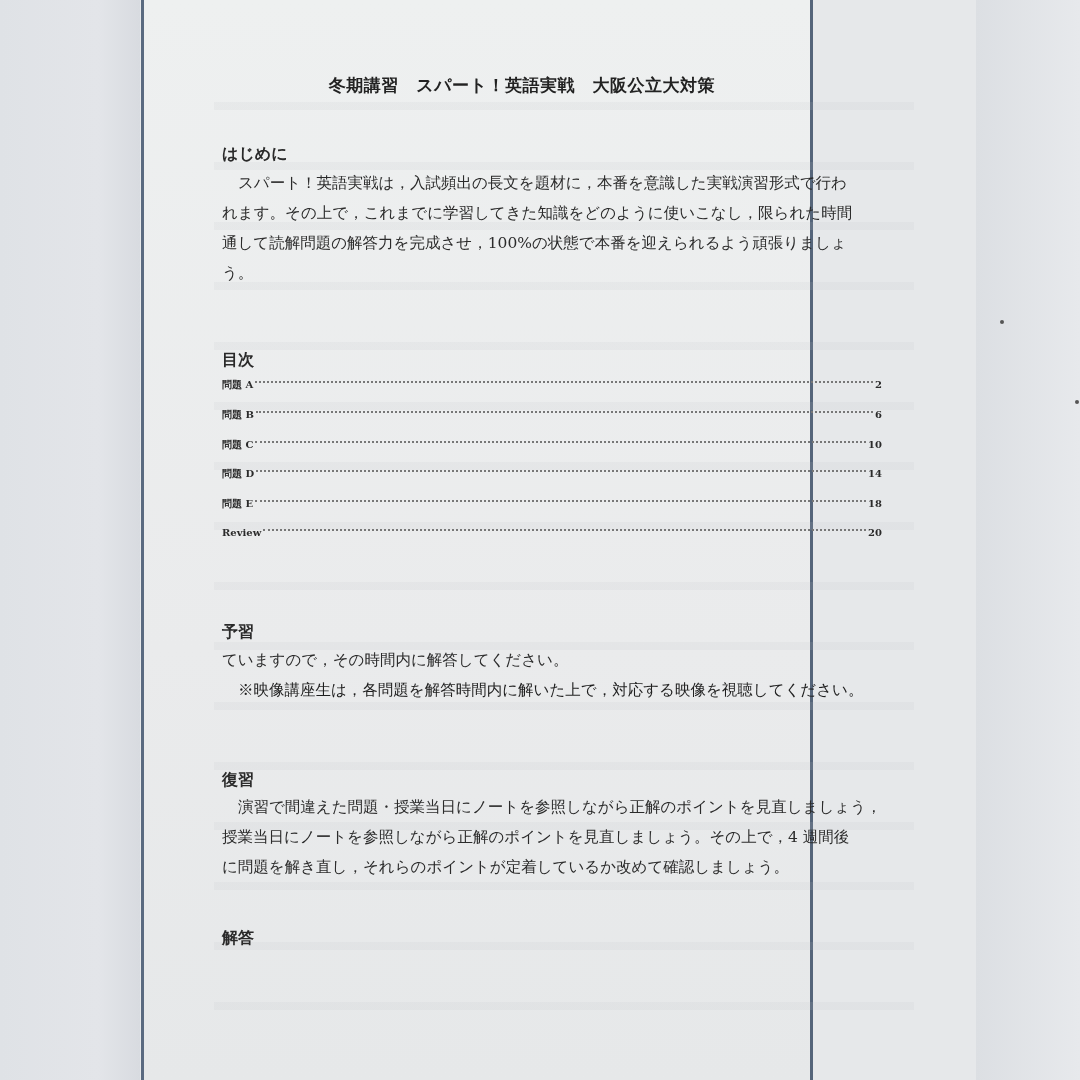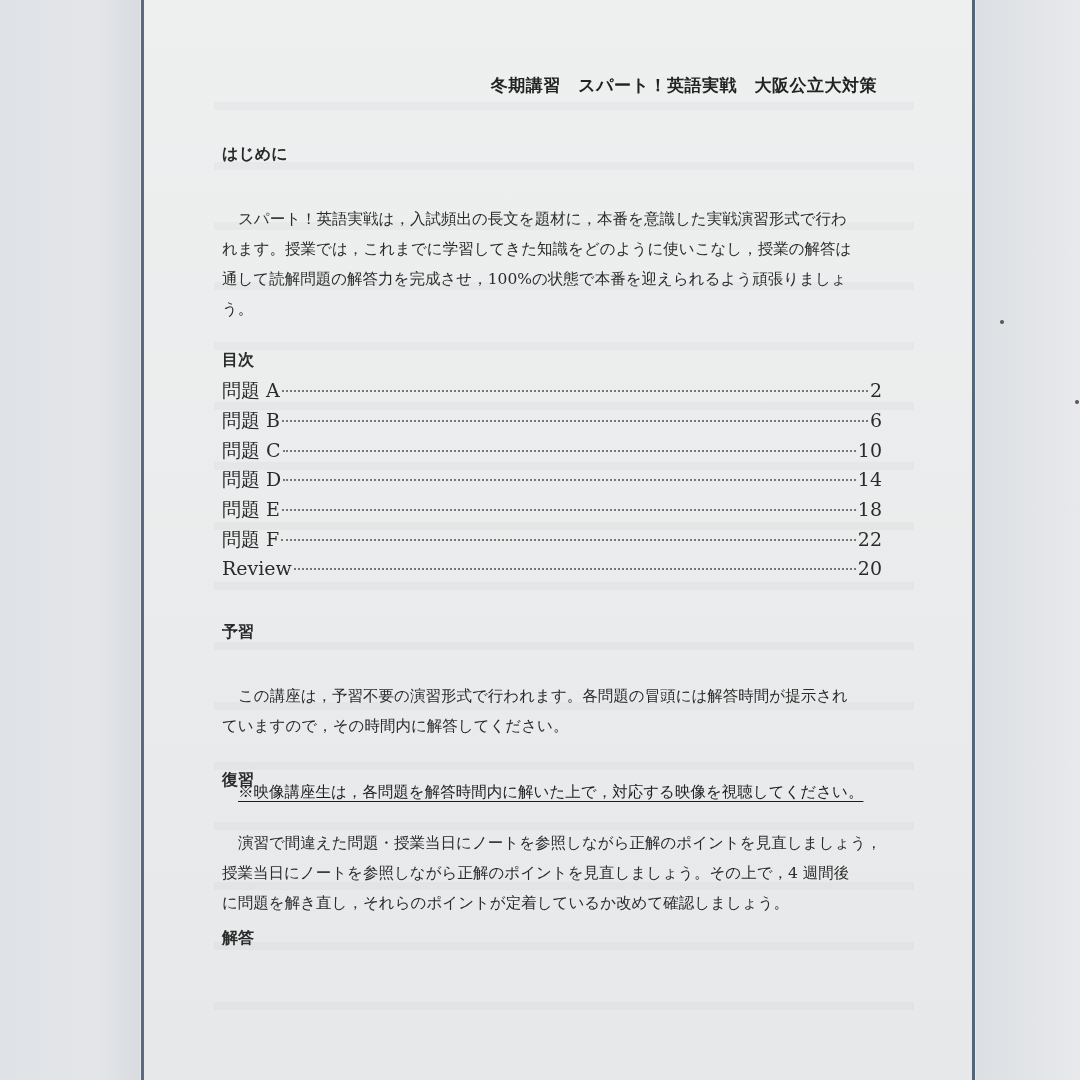--- a/index.html
+++ b/index.html
@@ -10,21 +10,21 @@
     }
     .bg-left {
       position: absolute; left: 0; top: 0; width: 140px; height: 1080px;
       background: linear-gradient(90deg, #dfe2e6 0%, #e3e5e9 70%, #d8dbe0 100%);
     }
     .bg-right {
       position: absolute; left: 976px; top: 0; width: 104px; height: 1080px;
       background: linear-gradient(90deg, #dcdfe3 0%, #e7e9ec 100%);
     }
     .page {
-      position: absolute; left: 141px; top: 0; width: 834px; height: 1080px;
+      position: absolute; left: 141px; top: 0; width: 672px; height: 1080px;
       background: linear-gradient(180deg, #eef0f0 0%, #eaebec 60%, #e6e8e9 100%);
       border-left: 3px solid #5a6a80;
       border-right: 3px solid #55657a;
       box-sizing: border-box;
     }
     .ghost {
       position: absolute; color: #c9ccd0; font-family: "Liberation Serif", serif;
       font-size: 15px; opacity: .55; white-space: nowrap;
     }
     .header-title {
@@ -37,57 +37,57 @@
       position: absolute; left: 78px;
       font-family: "DejaVu Sans", "Liberation Sans", sans-serif;
       font-size: 16px; color: #2a2a2a; font-weight: bold;
     }
     .para {
       position: absolute; left: 78px; width: 660px;
       font-family: "DejaVu Serif", "Liberation Serif", serif;
       font-size: 15.5px; color: #2b2b2b; line-height: 30px;
     }
     .para .line { display: block; white-space: nowrap; }
-    .para .indent { padding-left: 16px; margin-top: 36px; }
+    .para .indent { padding-left: 16px; }
     .toc {
       position: absolute; left: 78px; top: 378px; width: 660px;
     }
     .toc-row {
       display: flex; align-items: baseline; height: 29.8px;
       font-family: "DejaVu Serif", "Liberation Serif", serif;
-      font-size: 19px; color: #2b2b2b;
+      font-size: 10px; color: #2b2b2b; font-weight: bold;
     }
     .toc-row .label { white-space: nowrap; }
     .toc-row .leader {
       flex: 1; border-bottom: 2px dotted #777; margin: 0 2px; transform: translateY(-5px);
     }
     .toc-row .page-num { white-space: nowrap; }
     .note-underline {
-      text-decoration: underline; text-underline-offset: 4px; color: #1e1e1e;
+      text-underline-offset: 4px; color: #1e1e1e;
     }
     .margin-dot {
       position: absolute; width: 4px; height: 4px; border-radius: 50%; background: #555;
     }
   </style>
 </head>
 <body>
 
 <div class="bg-left"></div>
 <div class="bg-right"></div>
 
 <div class="page">
 
   <div class="ghost" style="left:70px; top:80px; width:700px; height:980px; background:repeating-linear-gradient(180deg, transparent 0 22px, rgba(190,193,198,.25) 22px 30px, transparent 30px 60px);"></div>
 
   <div class="header-title">冬期講習　スパート！英語実戦　大阪公立大対策</div>
 
   <div class="section-heading" style="top:144px;">はじめに</div>
   <div class="para" style="top:168px;">
     <span class="line indent">スパート！英語実戦は，入試頻出の長文を題材に，本番を意識した実戦演習形式で行わ</span>
-    <span class="line">れます。授業では，これまでに学習してきた知識をどのように使いこなし，授業の解答は</span>
+    <span class="line">れます。その上で，これまでに学習してきた知識をどのように使いこなし，限られた時間</span>
     <span class="line">通して読解問題の解答力を完成させ，100%の状態で本番を迎えられるよう頑張りましょ</span>
     <span class="line">う。</span>
   </div>
 
   <div class="section-heading" style="top:350px;">目次</div>
   <div class="toc">
     <div class="toc-row">
       <span class="label">問題 A</span>
       <span class="leader"></span>
       <span class="page-num">2</span>
@@ -106,34 +106,28 @@
       <span class="label">問題 D</span>
       <span class="leader"></span>
       <span class="page-num">14</span>
     </div>
     <div class="toc-row">
       <span class="label">問題 E</span>
       <span class="leader"></span>
       <span class="page-num">18</span>
     </div>
     <div class="toc-row">
-      <span class="label">問題 F</span>
-      <span class="leader"></span>
-      <span class="page-num">22</span>
-    </div>
-    <div class="toc-row">
       <span class="label">Review</span>
       <span class="leader"></span>
       <span class="page-num">20</span>
     </div>
   </div>
 
   <div class="section-heading" style="top:622px;">予習</div>
   <div class="para" style="top:645px;">
-    <span class="line indent">この講座は，予習不要の演習形式で行われます。各問題の冒頭には解答時間が提示され</span>
     <span class="line">ていますので，その時間内に解答してください。</span>
     <span class="line indent note-underline">※映像講座生は，各問題を解答時間内に解いた上で，対応する映像を視聴してください。</span>
   </div>
 
   <div class="section-heading" style="top:770px;">復習</div>
   <div class="para" style="top:792px;">
     <span class="line indent">演習で間違えた問題・授業当日にノートを参照しながら正解のポイントを見直しましょう，</span>
     <span class="line">授業当日にノートを参照しながら正解のポイントを見直しましょう。その上で，4 週間後</span>
     <span class="line">に問題を解き直し，それらのポイントが定着しているか改めて確認しましょう。</span>
   </div>

